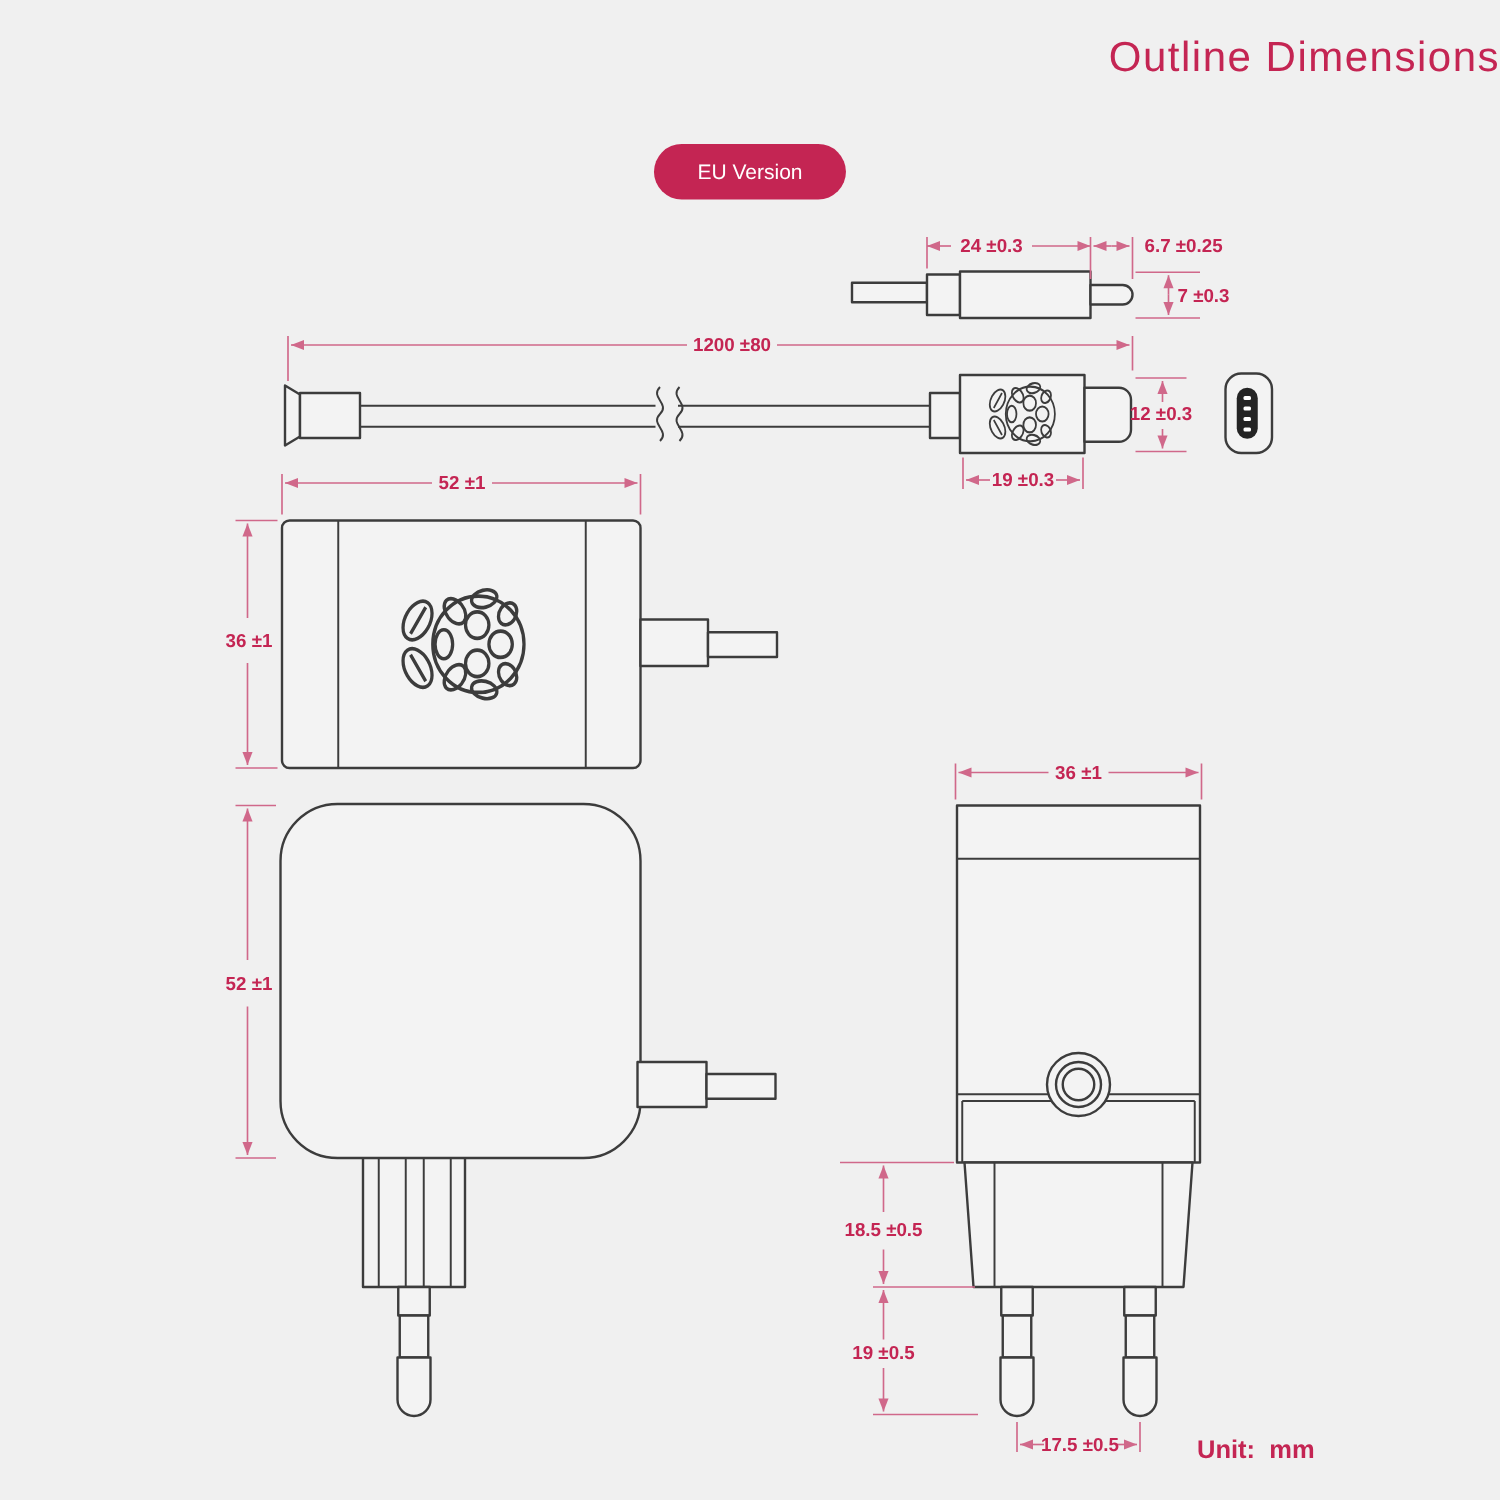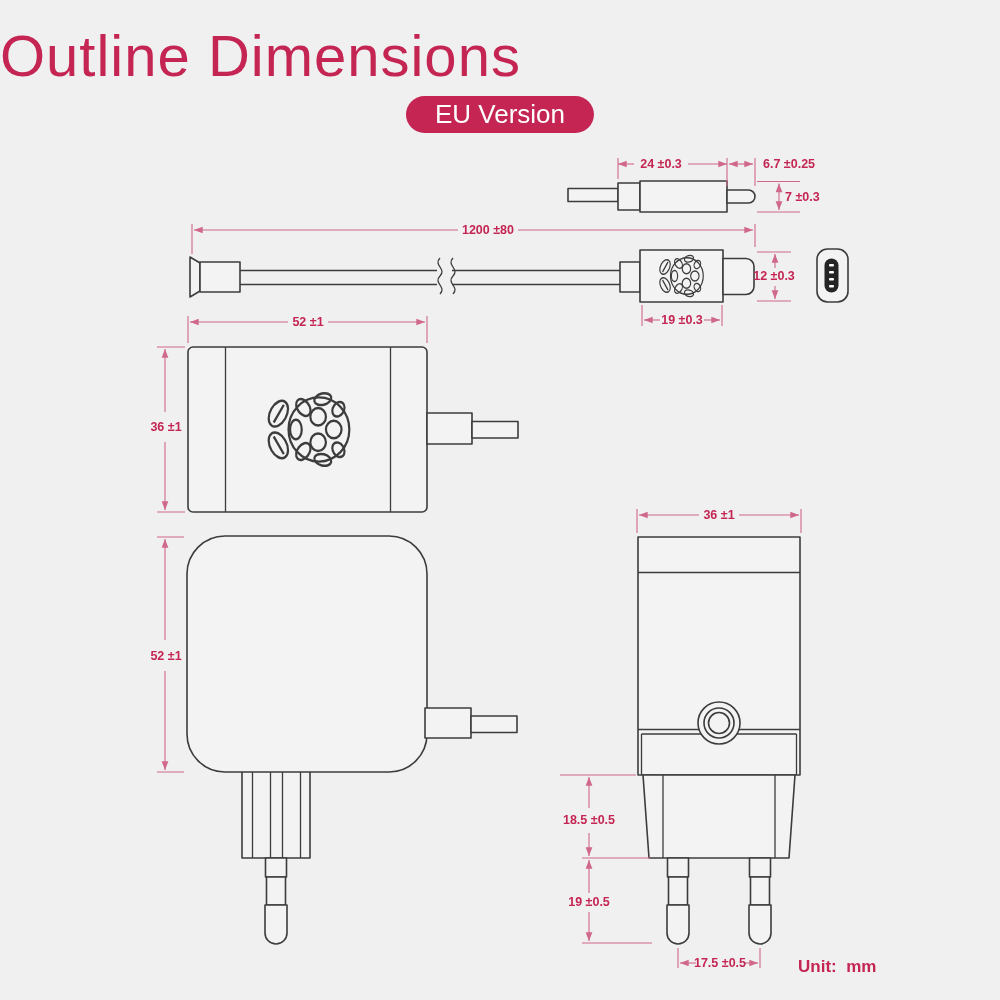--- a/index.html
+++ b/index.html
@@ -3,26 +3,26 @@
 <meta charset="utf-8">
 <style>
   html,body { margin:0; padding:0; }
   .page {
     position:relative; width:1000px; height:1000px;
     background:#f0f0f0; overflow:hidden;
     font-family:"Liberation Sans", sans-serif;
   }
   .title {
     position:absolute; top:22px; left:0; width:100%;
-    text-align:left; font-size:58px; font-weight:500;
+    text-align:right; font-size:28px; font-weight:500;
     letter-spacing:1px; color:#c42553;
   }
   .badge {
     position:absolute; top:96px; left:50%; transform:translateX(-50%);
-    background:#c42553; color:#ffffff; font-size:26px; line-height:37px;
+    background:#c42553; color:#ffffff; font-size:14px; line-height:37px;
     padding:0 29px; border-radius:19px;
   }
   svg.drawing { position:absolute; left:0; top:0; }
   .draw  { fill:#f3f3f3; stroke:#3c3c3c; stroke-width:1.6; stroke-linejoin:round; }
   .line  { fill:none; stroke:#3c3c3c; stroke-width:1.3; }
   .dim   { fill:none; stroke:#d0688a; stroke-width:1.1; }
   .dimtxt { fill:#c42553; font-family:"Liberation Sans",sans-serif;
             font-size:12.5px; font-weight:bold; text-anchor:middle; }
   .start { text-anchor:start; }
   .unit  { fill:#c42553; font-family:"Liberation Sans",sans-serif;

